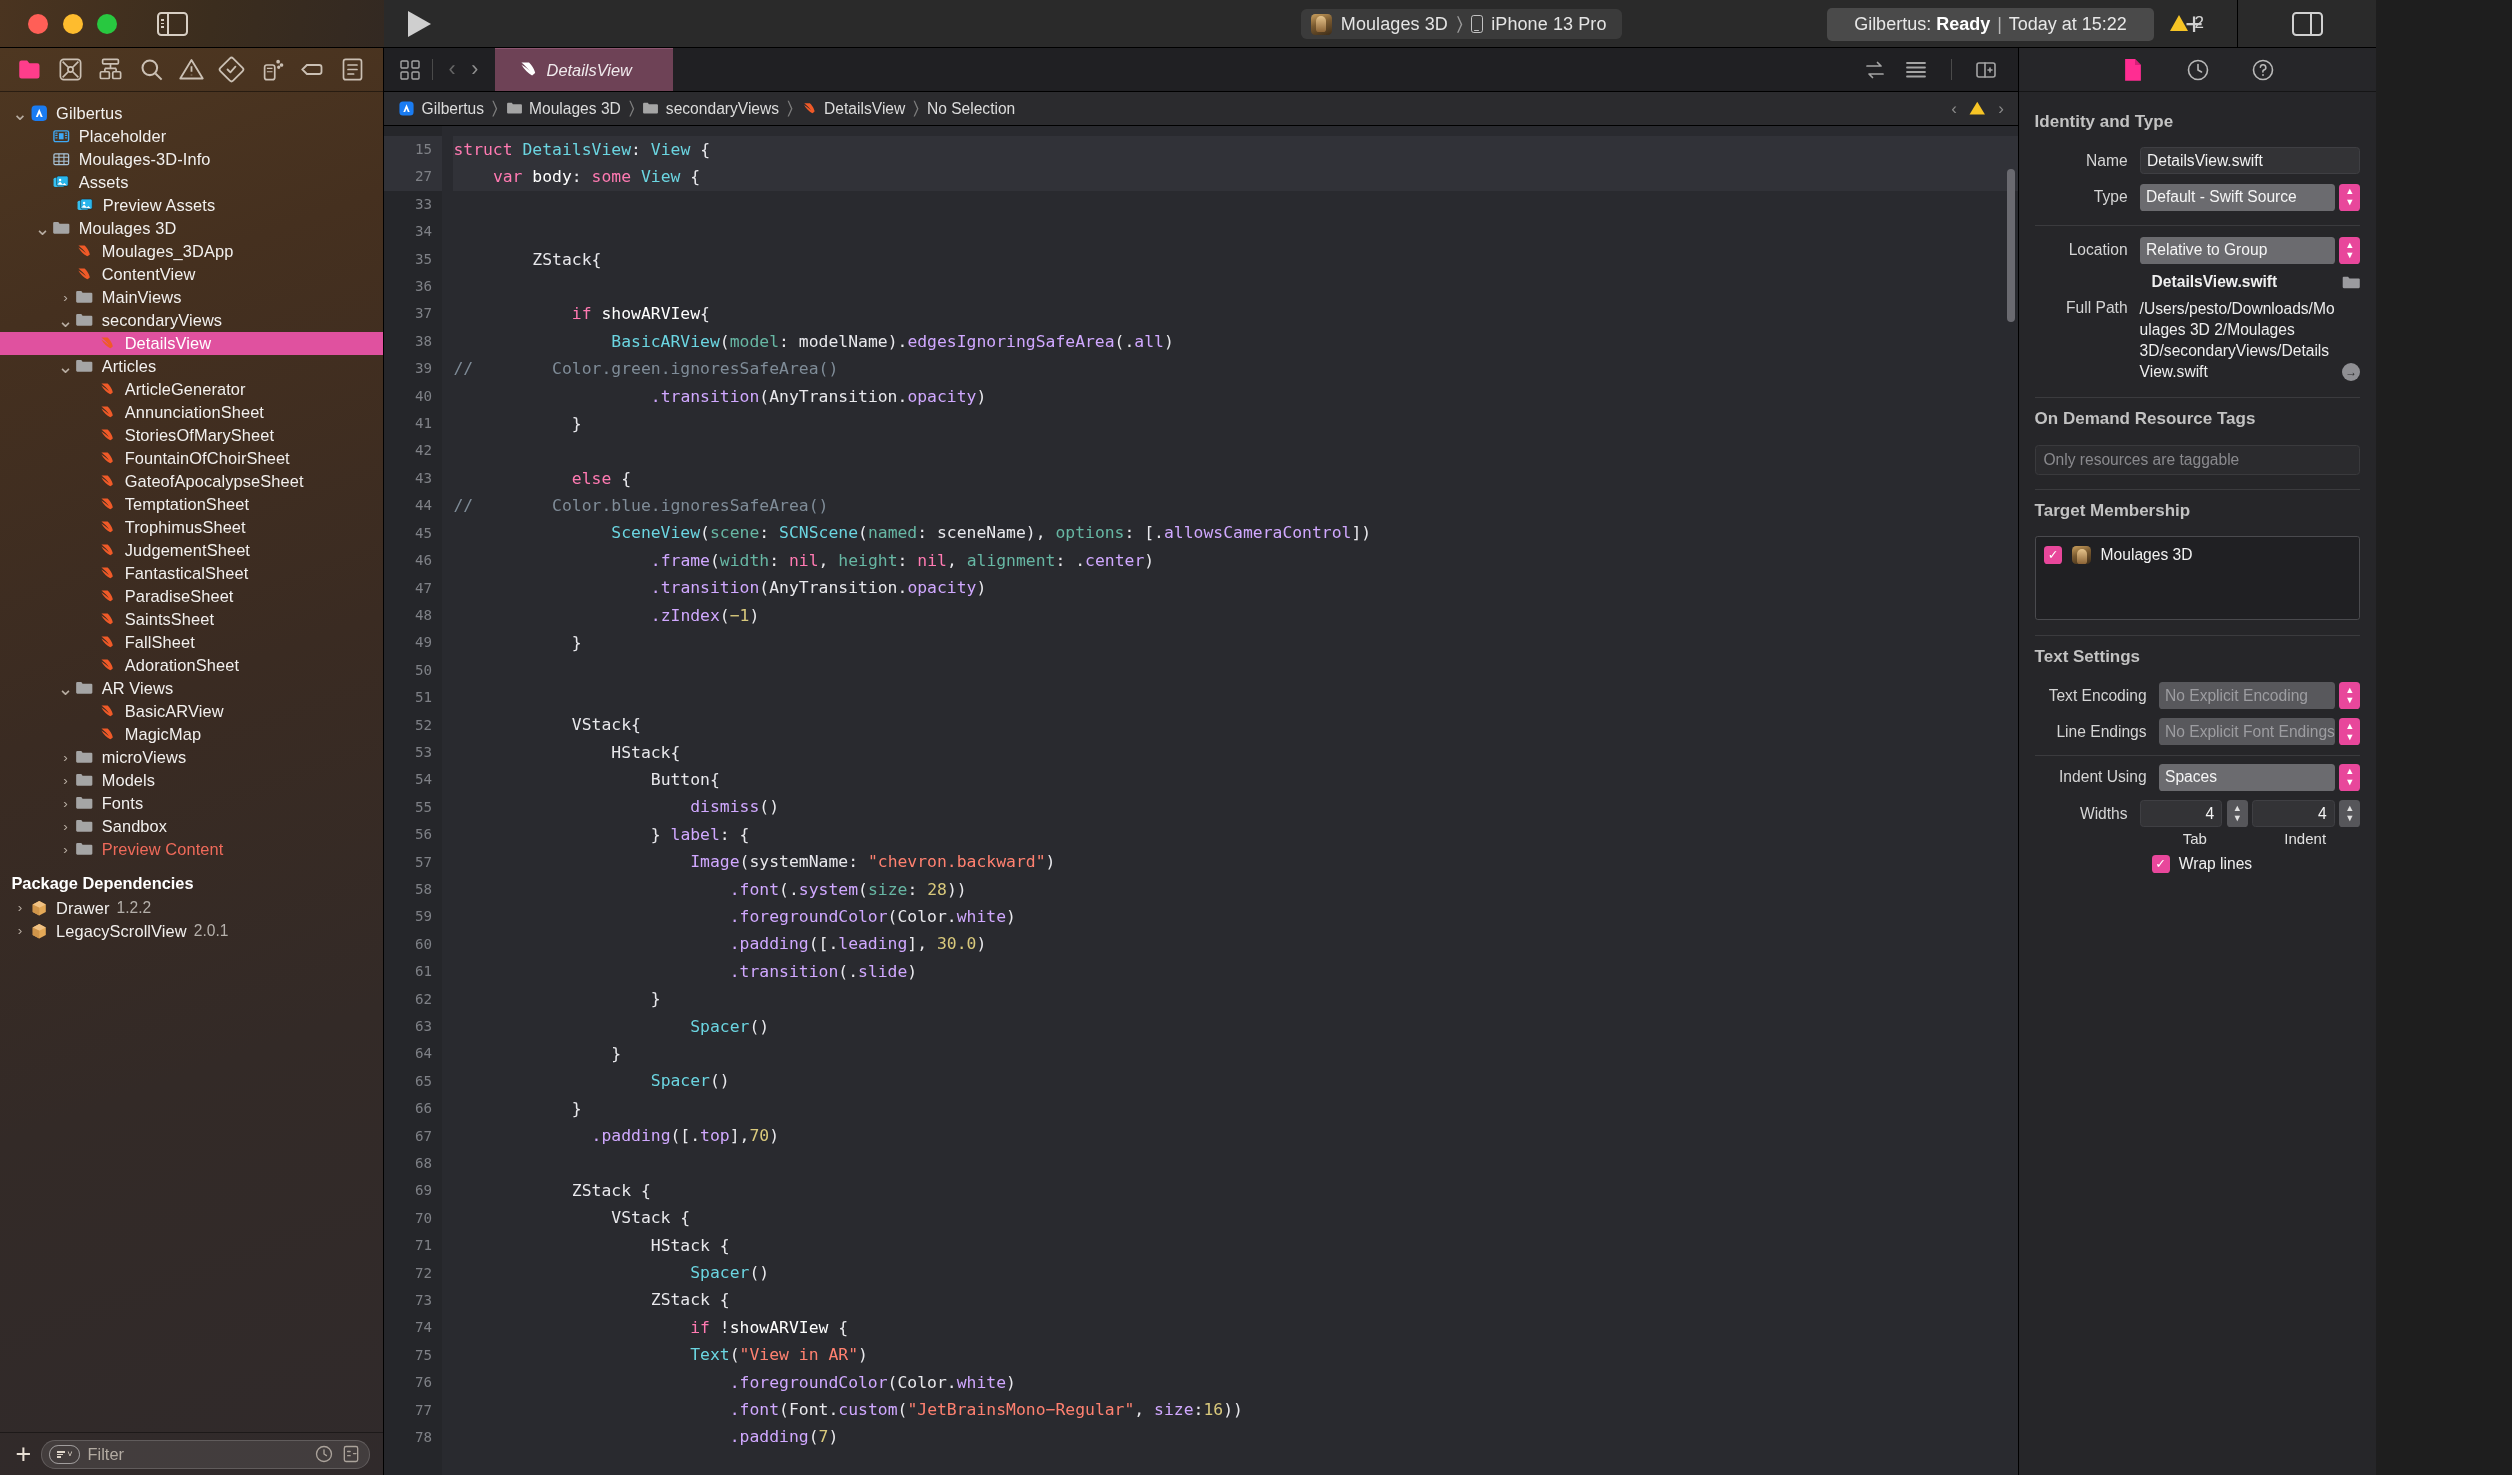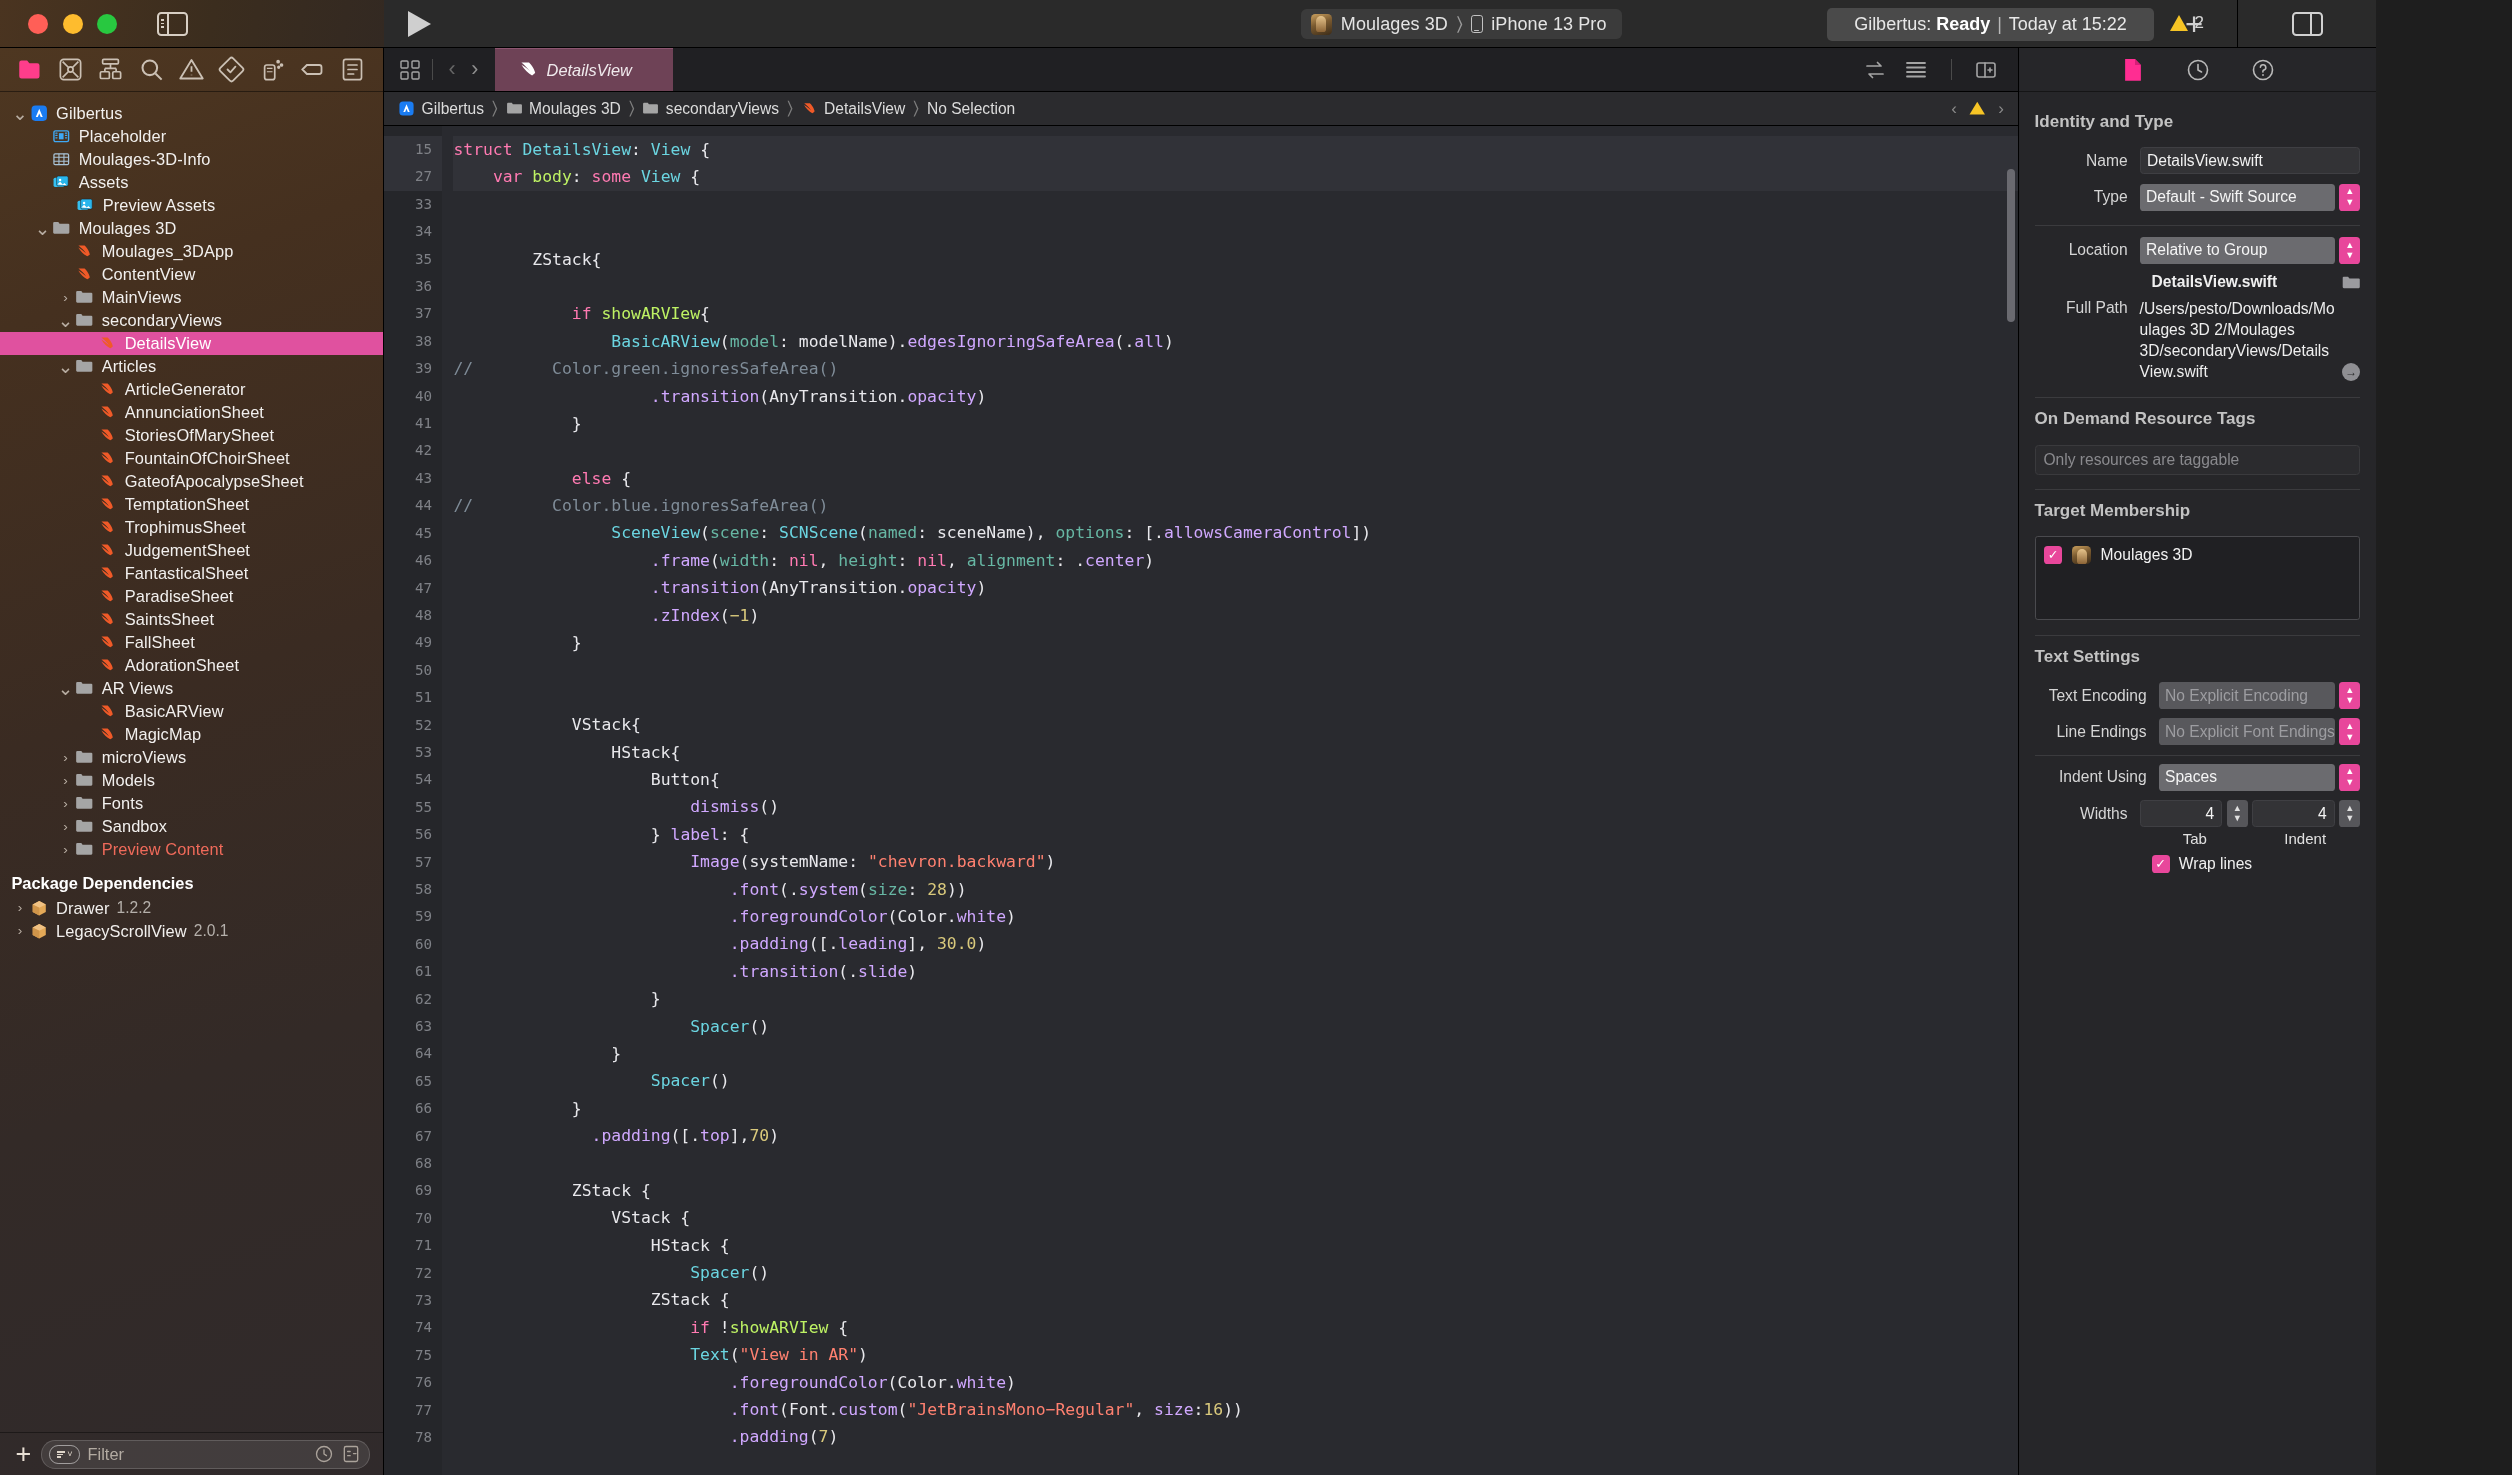--- a/index.html
+++ b/index.html
@@ -254,21 +254,21 @@
   .codecol {
     flex: 1; padding-top: 10px; padding-left: 11.4px;
     font-family: "DejaVu Sans Mono", monospace;
     font-size: 16.4px; line-height: 27.4px;
     color: #e8e8ec; white-space: pre; overflow: hidden;
   }
   .codecol .ln { height: 27.4px; }
   .hl-line { background: #313238; }
   .kw { color: #ff7ab2; }
   .ty { color: #6bd5e1; }
-  .id { color: #bef264; margin-top: 48px; }
+  .id { color: #ffffff; margin-top: 48px; }
   .prop { color: #d0a8ff; }
   .str { color: #ff8170; }
   .num { color: #d9c97c; }
   .cm { color: #7f8c98; }
   .pl { color: #67b7a4; }
   .pn { color: #e8e8ec; }
 
   .scrollbar {
     position: absolute; right: 2.8px; top: 43px;
     width: 8.5px; height: 153px;

